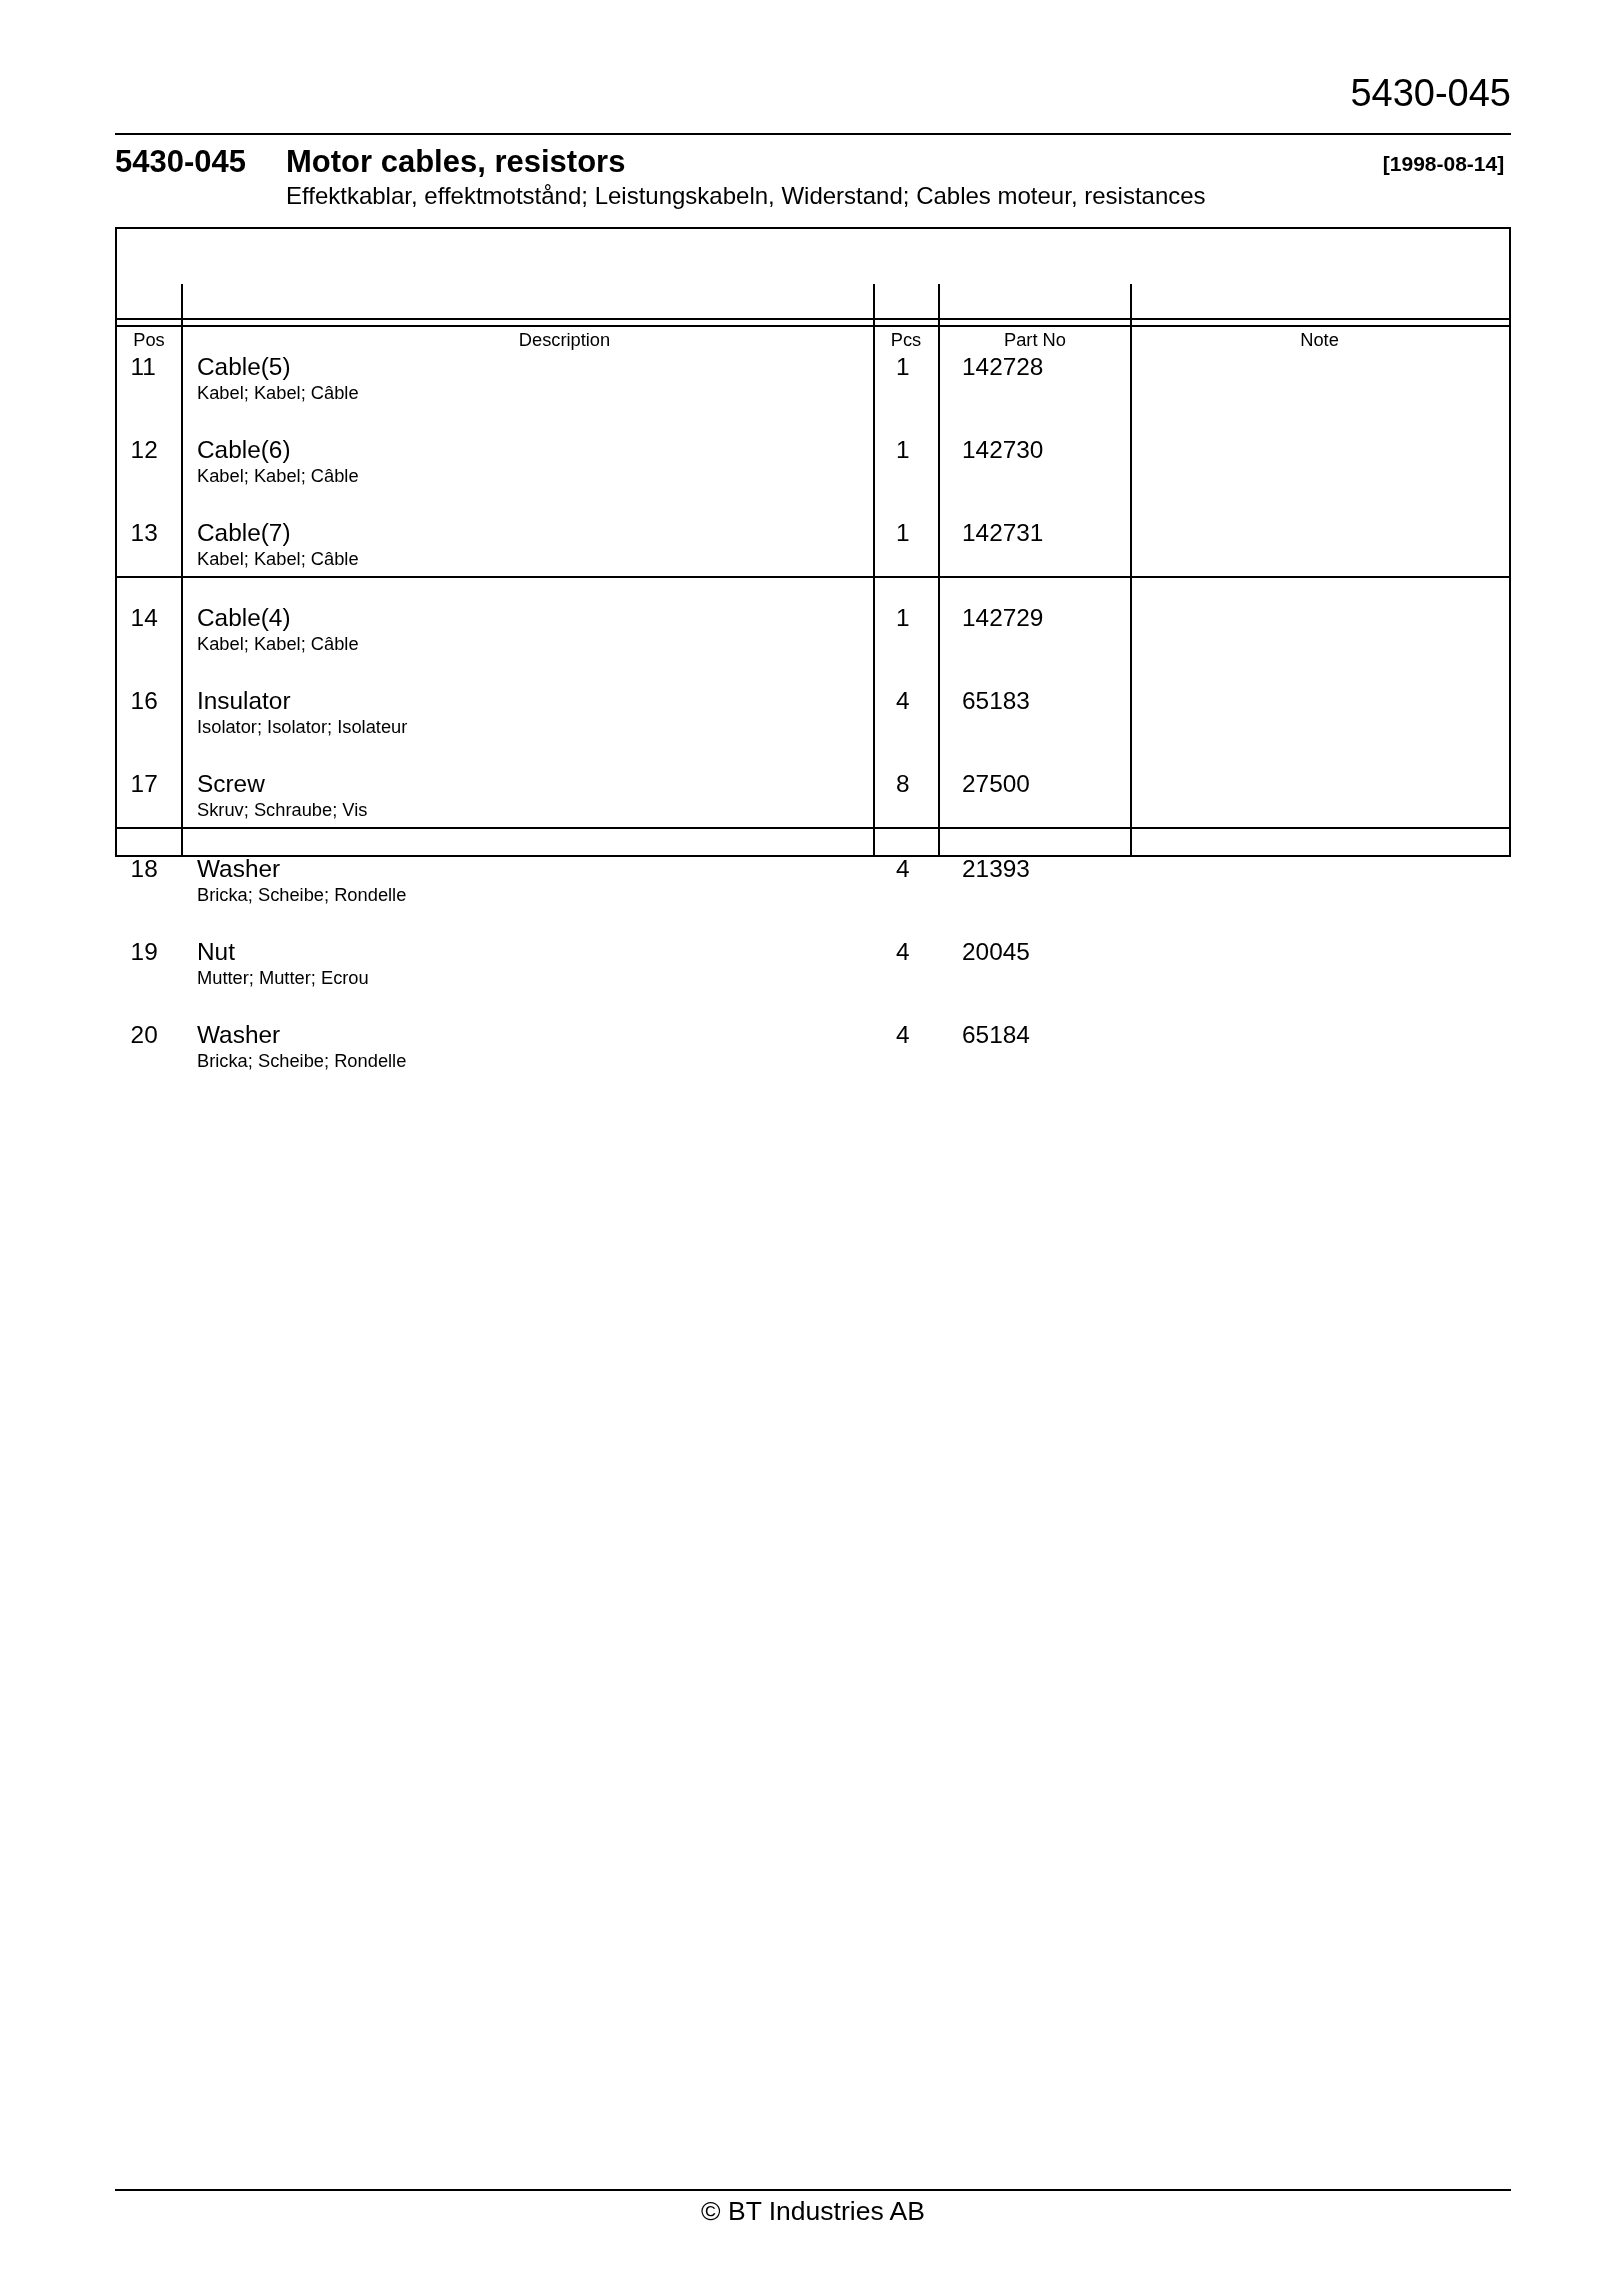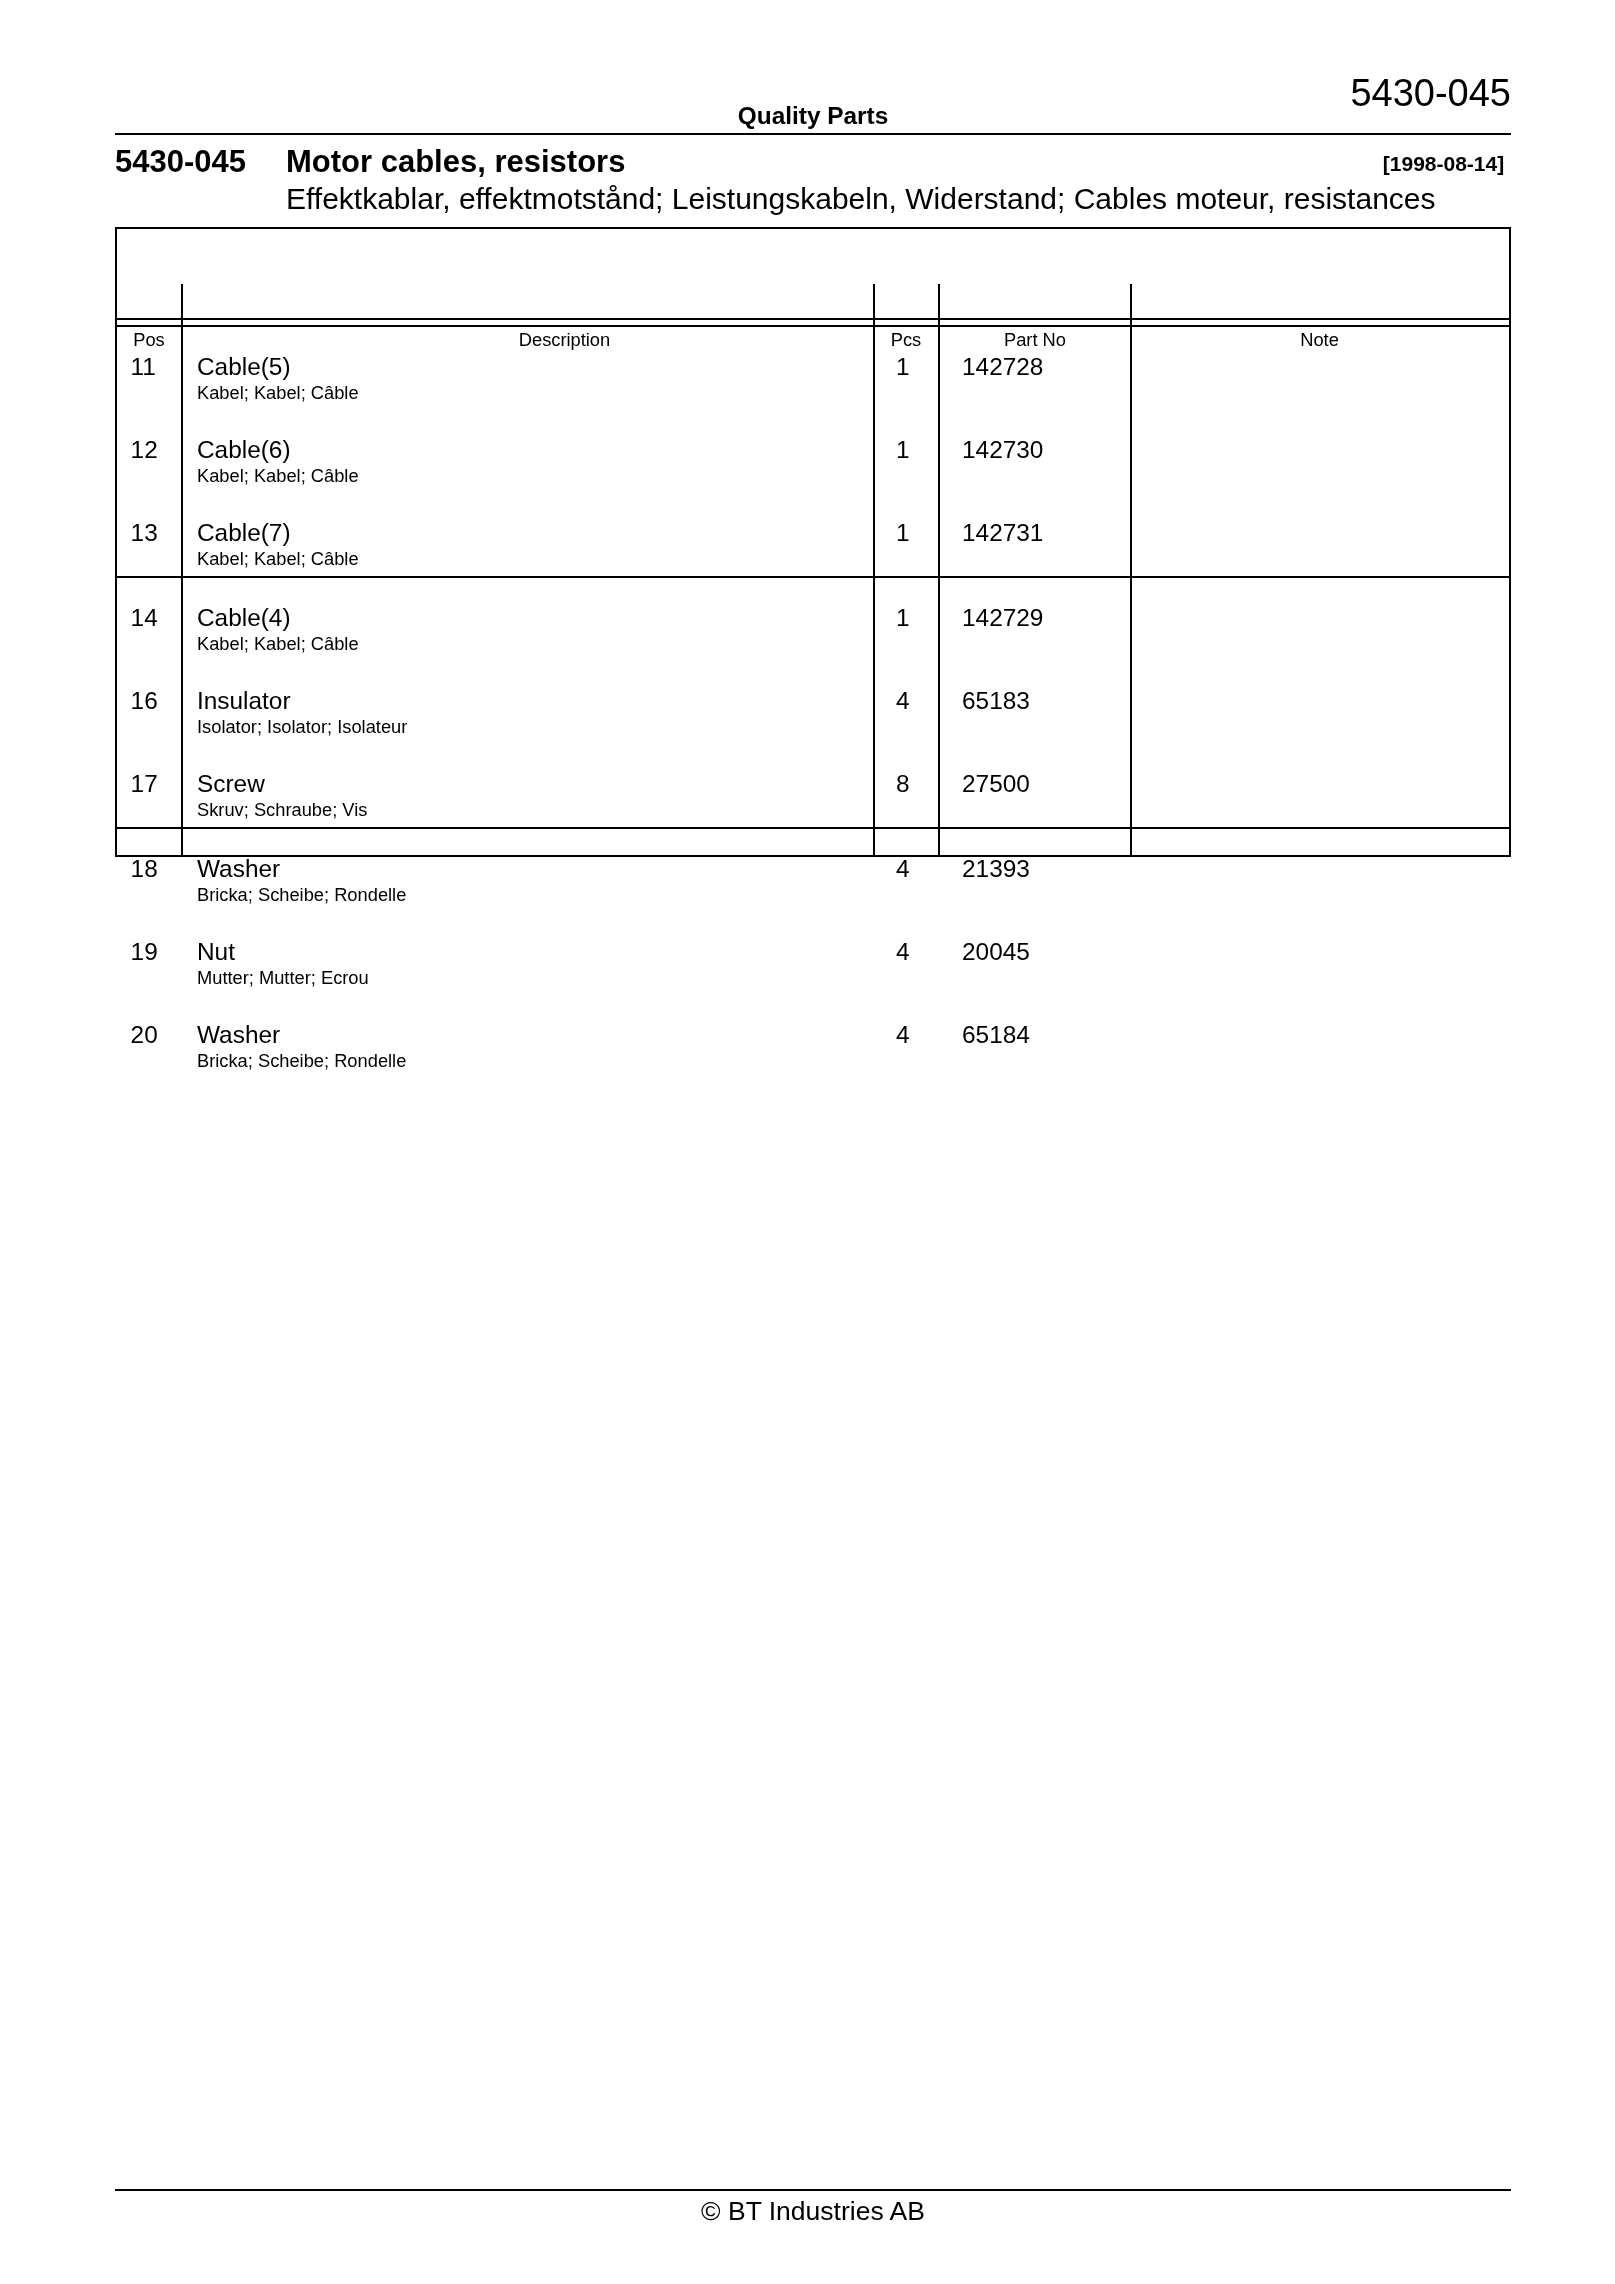--- a/index.html
+++ b/index.html
@@ -64,21 +64,21 @@
       right: 6.8px;
       top: 8.1px;
       font-size: 21px;
       font-weight: bold;
       padding-left: 24px;
     }
     .title-sub {
       position: absolute;
       left: 171px;
       top: 38px;
-      font-size: 30px;
+      font-size: 24px;
       white-space: nowrap;
     }
     .parts-table {
       position: absolute;
       left: 115px;
       top: 227px;
       width: 1396px;
       height: 630px;
       border: 2.7px solid #000;
       box-sizing: border-box;
@@ -189,21 +189,20 @@
       border-top: 2.7px solid #000;
       text-align: center;
       padding-top: 5.4px;
       font-size: 26.5px;
     }
   </style>
 </head>
 <body>
 
 <div class="page-header">
-  <div class="header-center">Quality Parts</div>
   <div class="header-code">5430-045</div>
 </div>
 
 <div class="title-block">
   <div class="title-code">5430-045</div>
   <div class="title-text">Motor cables, resistors</div>
   <div class="title-date">[1998-08-14]</div>
   <div class="title-sub">Effektkablar, effektmotstånd; Leistungskabeln, Widerstand; Cables moteur, resistances</div>
 </div>
 

